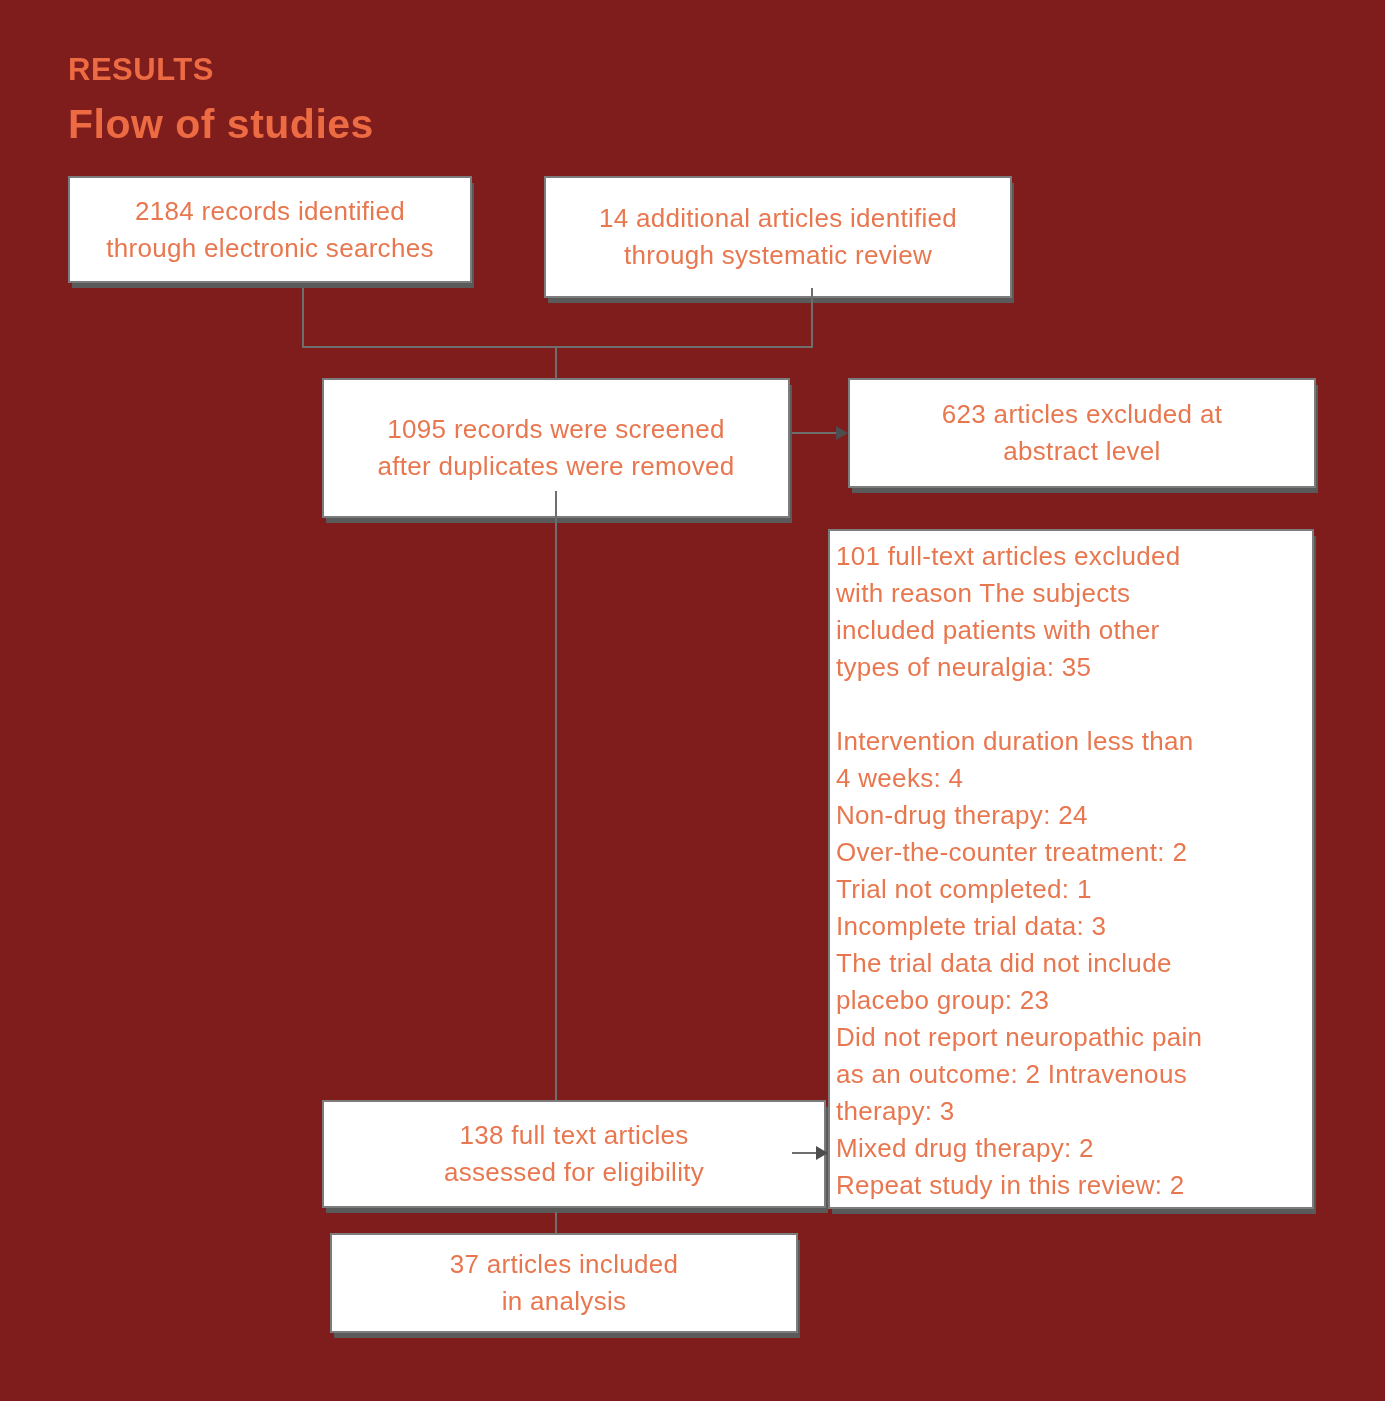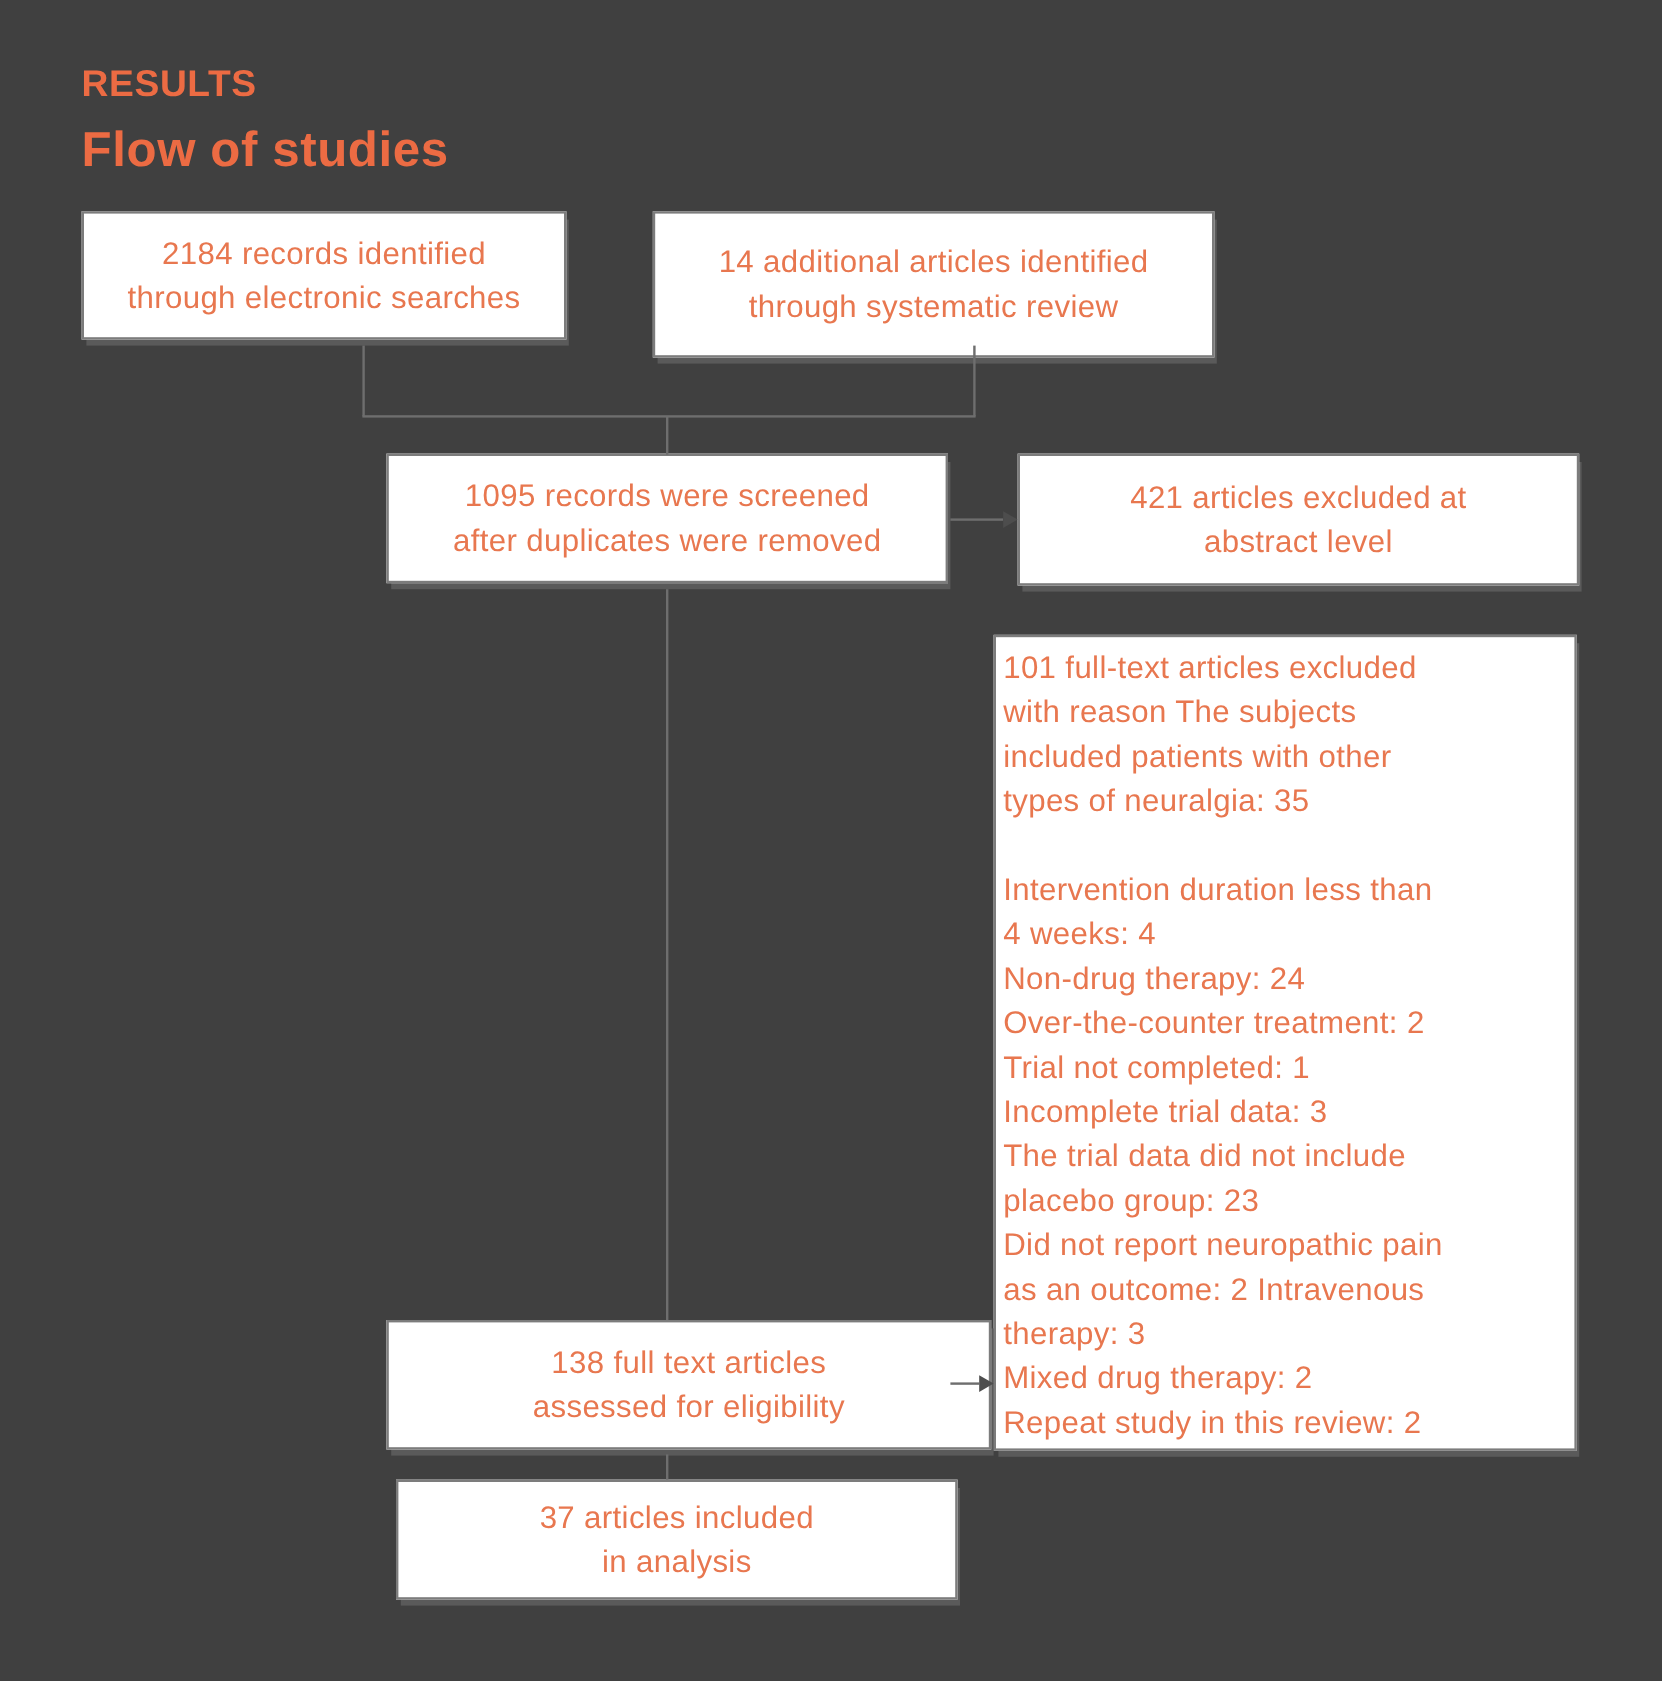--- a/index.html
+++ b/index.html
@@ -1,20 +1,20 @@
 <!DOCTYPE html>
 <html style="--text: #e8774f; --heading: #ec6b43; --border: #7c7c7c; --shadow: #5a5a5a; --line: #6e6e6e; --arrow: #4d4d4d;"><head>
 <meta charset="utf-8">
 <style>
   html, body { margin: 0; padding: 0; background: #ffffff; }
   #canvas {
     position: relative;
     width: 1385px;
     height: 1401px;
-    background: #404040;
+    background: #7f1d1d;
     font-family: "Liberation Sans", sans-serif;
     overflow: hidden;
   }
   .heading {
     position: absolute;
     margin: 0;
     font-weight: bold;
     color: var(--heading, #ec6b43);
     letter-spacing: 0.5px;
   }
@@ -32,21 +32,21 @@
     line-height: 1.42;
     letter-spacing: 0.3px;
     white-space: pre-line;
     display: flex;
     align-items: center;
     justify-content: center;
     text-align: center;
   }
   #box-records-identified   { left: 68px;  top: 176px;  width: 404px; height: 107px; }
   #box-additional-articles  { left: 544px; top: 176px;  width: 468px; height: 122px; }
-  #box-records-screened     { left: 322px; top: 378px;  width: 468px; height: 108px; }
+  #box-records-screened     { left: 322px; top: 378px;  width: 468px; height: 140px; }
   #box-abstract-excluded    { left: 848px; top: 378px;  width: 468px; height: 110px; }
   #box-fulltext-excluded {
     left: 828px; top: 529px; width: 486px; height: 680px;
     display: block;
     text-align: left;
     padding: 7px 6px;
     line-height: 37px;
   }
   #box-fulltext-assessed    { left: 322px; top: 1100px; width: 504px; height: 108px; }
   #box-included-analysis    { left: 330px; top: 1233px; width: 468px; height: 100px; }
@@ -84,21 +84,21 @@
 
   <div class="fbox" id="box-records-identified">2184 records identified
 through electronic searches</div>
 
   <div class="fbox" id="box-additional-articles">14 additional articles identified
 through systematic review</div>
 
   <div class="fbox" id="box-records-screened">1095 records were screened
 after duplicates were removed</div>
 
-  <div class="fbox" id="box-abstract-excluded">421 articles excluded at
+  <div class="fbox" id="box-abstract-excluded">623 articles excluded at
 abstract level</div>
 
   <div class="fbox" id="box-fulltext-excluded">101 full-text articles excluded
 with reason The subjects
 included patients with other
 types  of neuralgia: 35
 
 Intervention duration less than
 4 weeks: 4
 Non-drug therapy: 24

